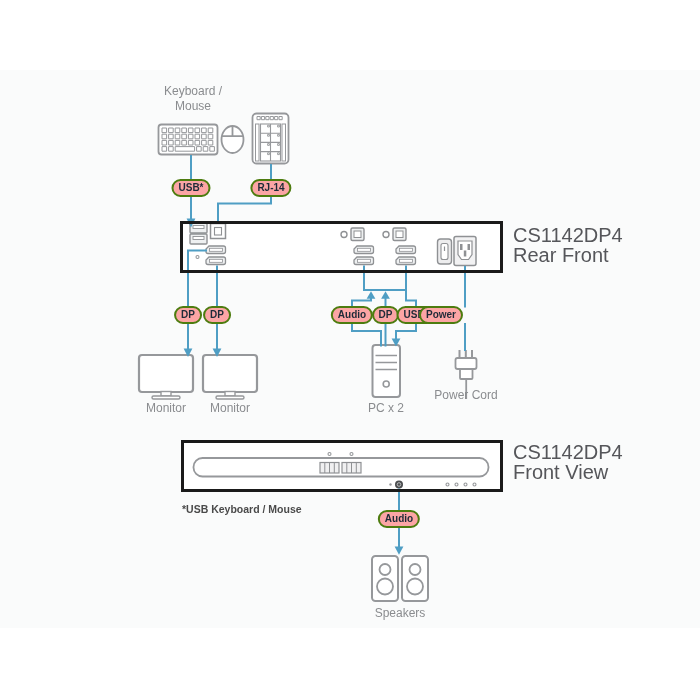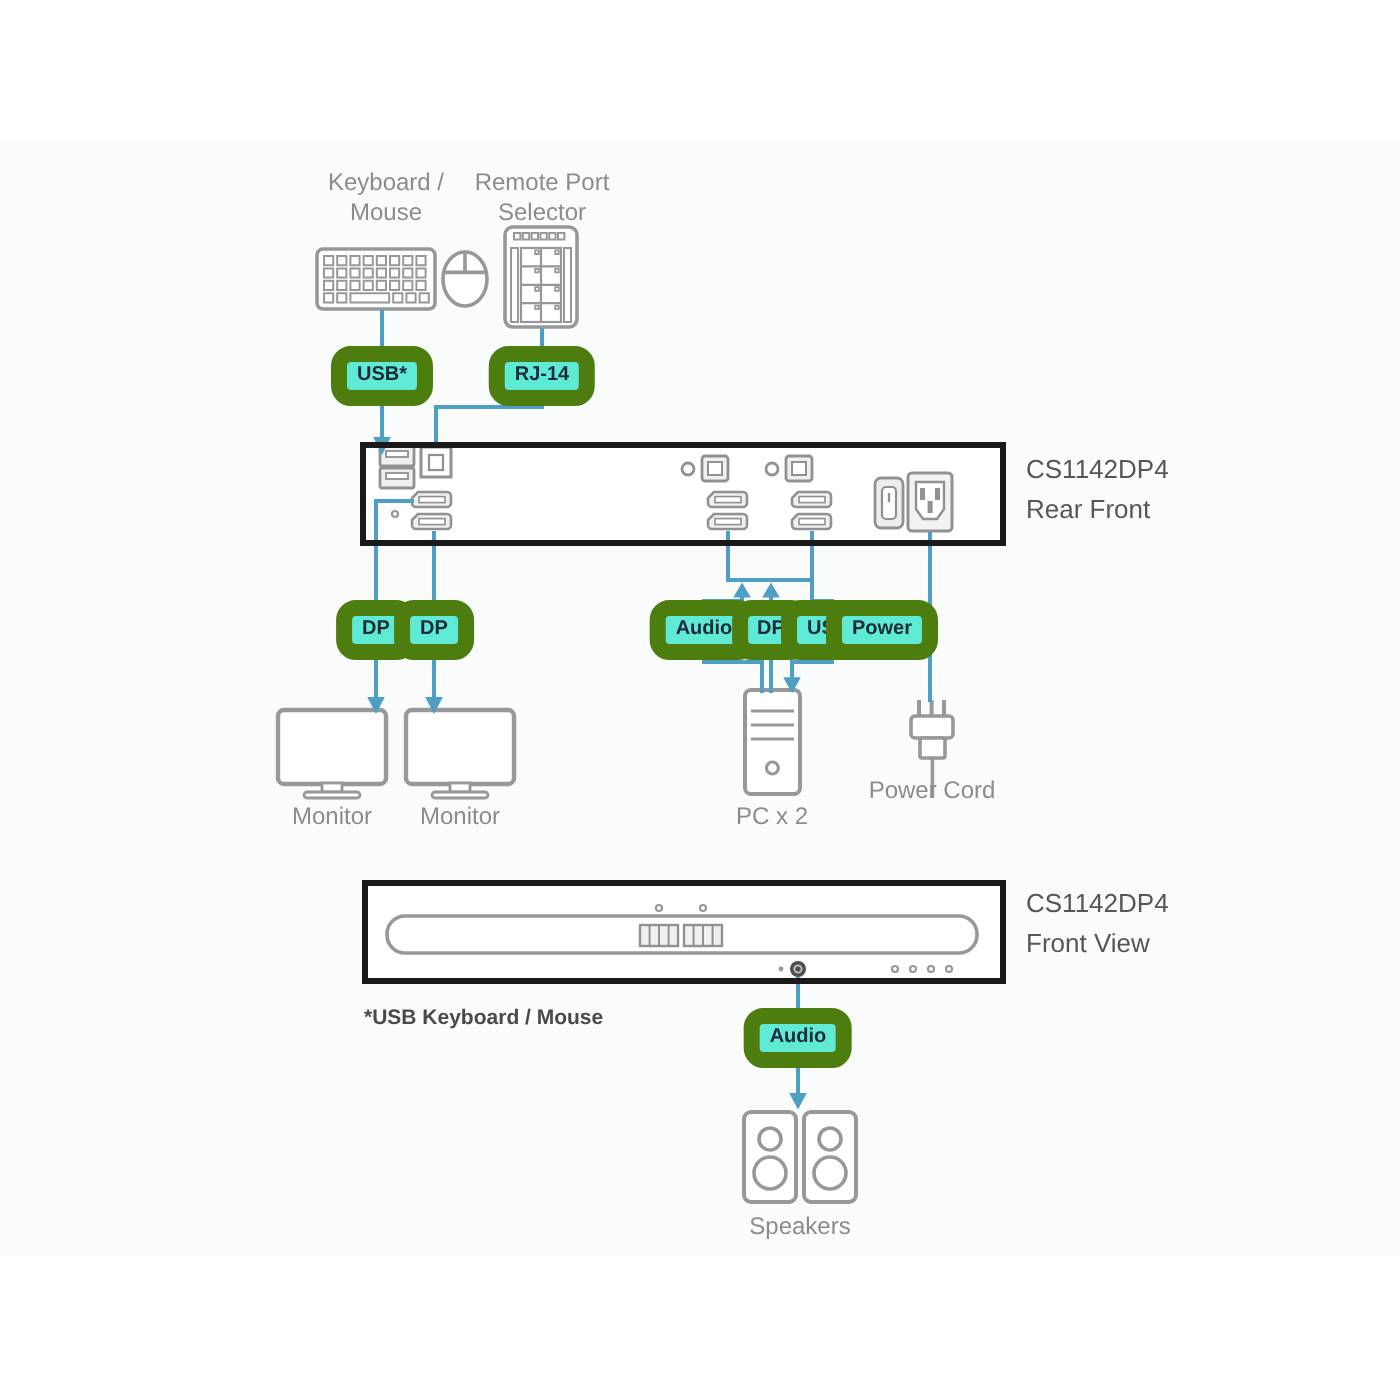--- a/index.html
+++ b/index.html
@@ -2,24 +2,24 @@
 <html><head>
 <meta charset="utf-8">
 <style>
   html,body{margin:0;padding:0;background:#fff;}
   body{width:700px;height:700px;font-family:"Liberation Sans",sans-serif;}
   .stage{position:relative;width:700px;height:700px;overflow:hidden;background:#fff;}
   .band{position:absolute;left:0;top:70px;width:700px;height:558px;background:#fafbfb;}
   svg.layer{position:absolute;left:0;top:0;}
   .dev-label{position:absolute;transform:translateX(-50%);color:#8a8c8f;font-size:12px;
              line-height:15px;text-align:center;white-space:pre-line;}
-  .pill{position:absolute;transform:translate(-50%,-50%);background:#5eead4;
-        border:8px solid #4d7c0f;border-radius:10px;padding:1px 5px;
+  .pill{position:absolute;transform:translate(-50%,-50%);background:#fca5a5;
+        border:2px solid #4d7c0f;border-radius:10px;padding:1px 5px;
         font-size:10px;font-weight:bold;color:#1e2a38;line-height:12px;white-space:nowrap;}
-  .title{position:absolute;color:#55565a;font-size:13px;line-height:20px;}
+  .title{position:absolute;color:#55565a;font-size:20px;line-height:20px;}
   .footnote{position:absolute;color:#4a4a4a;font-size:10.5px;font-weight:bold;}
 </style>
 </head>
 <body>
 
 <div class="stage">
   <div class="band"></div>
 
   <svg class="layer" width="700" height="700" viewBox="0 0 700 700">
 
@@ -181,22 +181,20 @@
     </g>
 
     <g fill="none" stroke="#1a1a1a" stroke-width="3">
       <rect x="181.5" y="222.5" width="320" height="49"></rect>
       <rect x="182.5" y="441.5" width="319" height="49"></rect>
     </g>
   </svg>
 
   <div class="dev-label" style="left:193px;top:84px">Keyboard /
 Mouse</div>
-  <div class="dev-label" style="left:271px;top:84px">Remote Port
-Selector</div>
   <div class="dev-label" style="left:166px;top:401px">Monitor</div>
   <div class="dev-label" style="left:230px;top:401px">Monitor</div>
   <div class="dev-label" style="left:386px;top:401px">PC x 2</div>
   <div class="dev-label" style="left:466px;top:388px">Power Cord</div>
   <div class="dev-label" style="left:400px;top:606px">Speakers</div>
   <div class="footnote" style="left:182px;top:503px">*USB Keyboard / Mouse</div>
 
   <div class="title" style="left:513px;top:225px">
     <div>CS1142DP4</div>
     <div>Rear Front</div>

